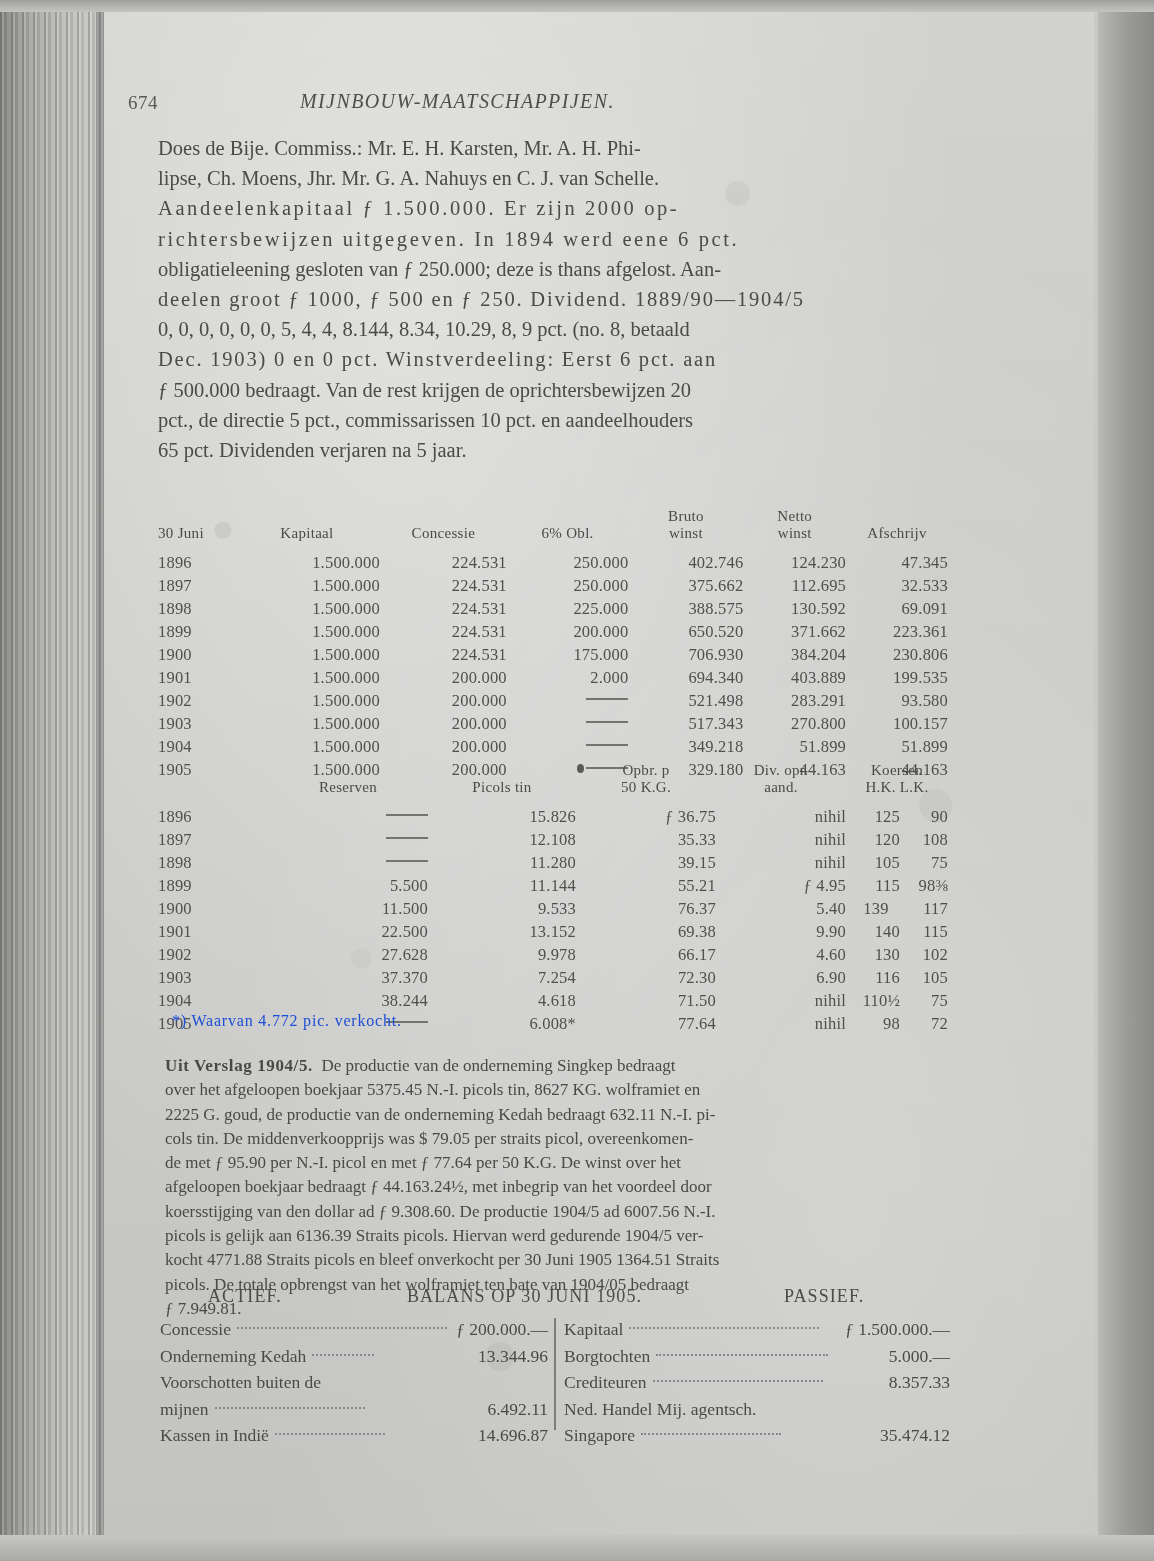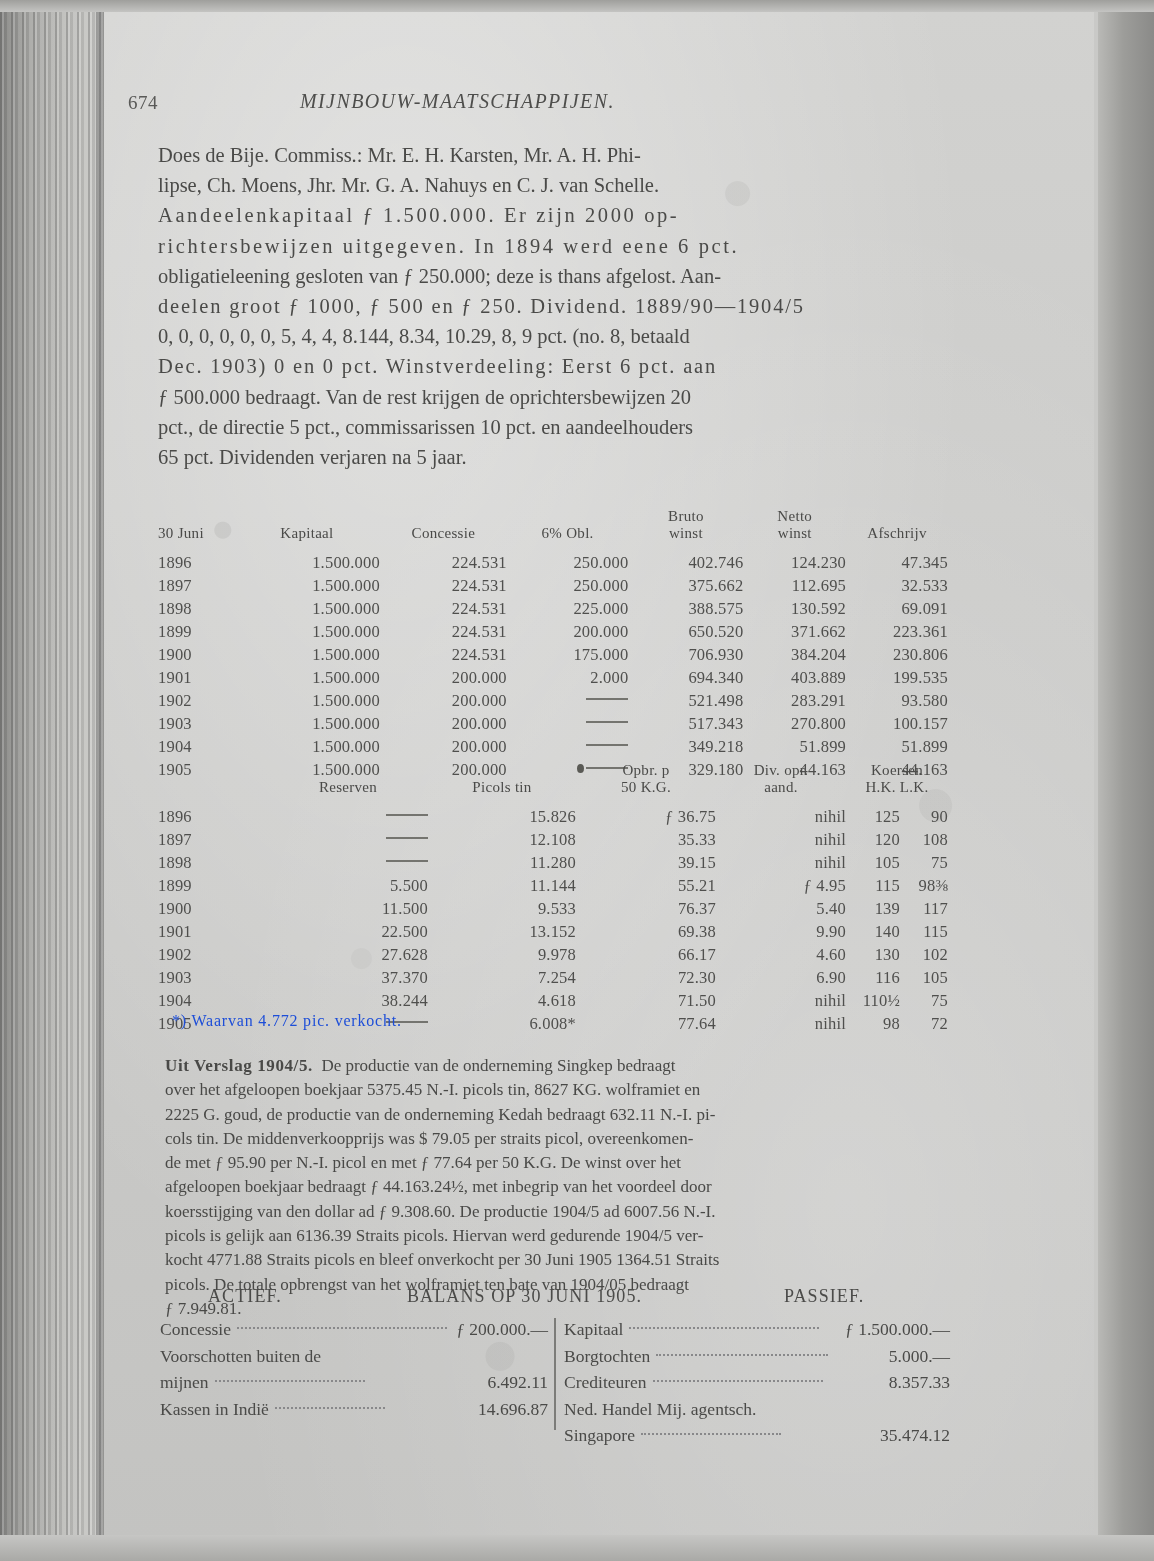--- a/index.html
+++ b/index.html
@@ -109,21 +109,21 @@
     left: 300px; top: -2px;
     font-style: italic;
     font-size: 20px;
     letter-spacing: 1.4px;
     color: #4e4e4c;
   }
 
   
   .intro {
     position: absolute;
-    left: 158px; top: 140px;
+    left: 158px; top: 133px;
     width: 790px;
     font-size: 20.5px;
     line-height: 30.2px;
     color: #4a4a48;
     text-align: justify;
   }
   .intro .ln { display: block; white-space: nowrap; }
   .sp { letter-spacing: 2.6px; }
   .sp2 { letter-spacing: 1.8px; }
 
@@ -436,21 +436,21 @@
             <td class="r">55.21</td>
             <td class="r">ƒ 4.95</td>
             <td class="r"><span style="display: inline-block; width: 48px; text-align: right;">115</span><span style="display: inline-block; width: 48px; text-align: right;">98⅜</span></td>
           </tr>
           <tr>
             <td class="l">1900</td>
             <td class="r">11.500</td>
             <td class="r">9.533</td>
             <td class="r">76.37</td>
             <td class="r">5.40</td>
-            <td class="r"><span style="display: inline-block; width: 48px; text-align: right;">139</span><span style="display: inline-block; width: 48px; text-align: right;">117</span></td>
+            <td class="r"><span style="display: inline-block; width: 48px; text-align: center;">139</span><span style="display: inline-block; width: 48px; text-align: right;">117</span></td>
           </tr>
           <tr>
             <td class="l">1901</td>
             <td class="r">22.500</td>
             <td class="r">13.152</td>
             <td class="r">69.38</td>
             <td class="r">9.90</td>
             <td class="r"><span style="display: inline-block; width: 48px; text-align: right;">140</span><span style="display: inline-block; width: 48px; text-align: right;">115</span></td>
           </tr>
           <tr>
@@ -507,20 +507,21 @@
     <div class="balhead">
       <span class="a">ACTIEF.</span>
       <span class="m">BALANS OP 30 JUNI 1905.</span>
       <span class="p">PASSIEF.</span>
     </div>
 
     <div class="balance">
       <div class="divider"></div>
       <div class="balcol balleft" id="balance-actief">
           <div class="balrow"><span class="balname">Concessie</span><span class="leader" style="width: 210px;"></span><span class="balval">ƒ  200.000.—</span></div>
+          <div class="balrow"><span class="balname">Onderneming Kedah</span><span class="leader" style="width: 62px;"></span><span class="balval">13.344.96</span></div>
           <div class="balrow"><span class="balname">Voorschotten buiten de</span></div>
           <div class="balrow"><span class="balname">   mijnen</span><span class="leader" style="width: 150px;"></span><span class="balval">6.492.11</span></div>
           <div class="balrow"><span class="balname">Kassen in Indië</span><span class="leader" style="width: 110px;"></span><span class="balval">14.696.87</span></div>
         </div>
       <div class="balcol balright" id="balance-passief">
           <div class="balrow"><span class="balname">Kapitaal</span><span class="leader" style="width: 190px;"></span><span class="balval">ƒ 1.500.000.—</span></div>
           <div class="balrow"><span class="balname">Borgtochten</span><span class="leader" style="width: 172px;"></span><span class="balval">5.000.—</span></div>
           <div class="balrow"><span class="balname">Crediteuren</span><span class="leader" style="width: 170px;"></span><span class="balval">8.357.33</span></div>
           <div class="balrow"><span class="balname">Ned. Handel Mij. agentsch.</span></div>
           <div class="balrow"><span class="balname">   Singapore</span><span class="leader" style="width: 140px;"></span><span class="balval">35.474.12</span></div>

